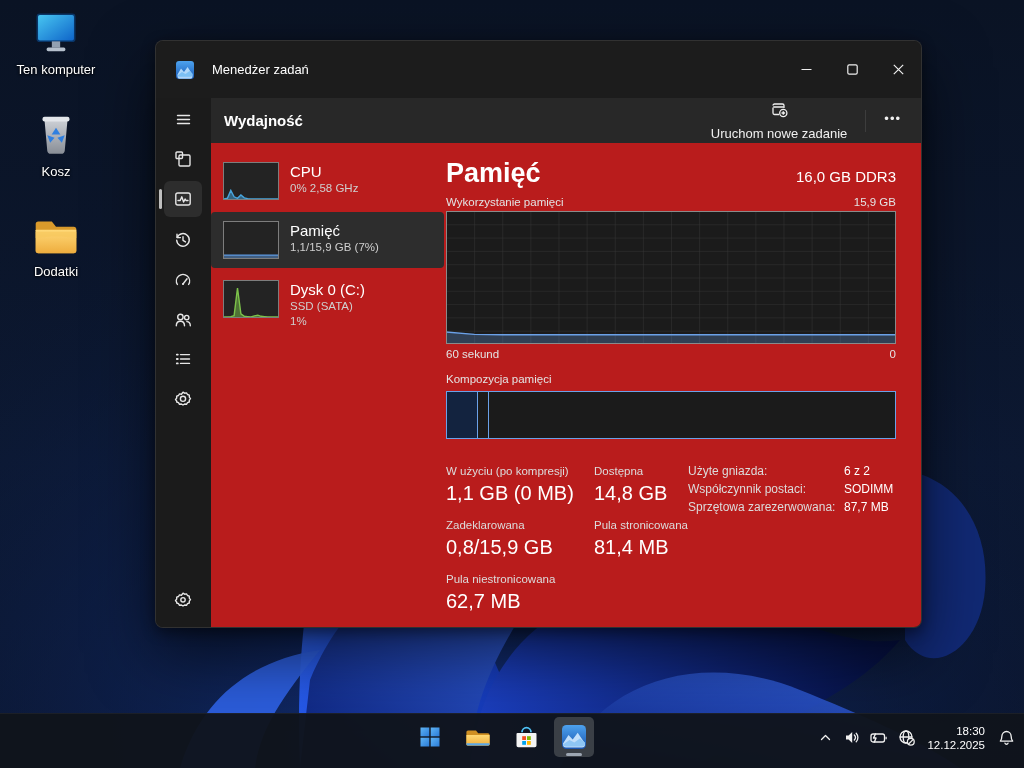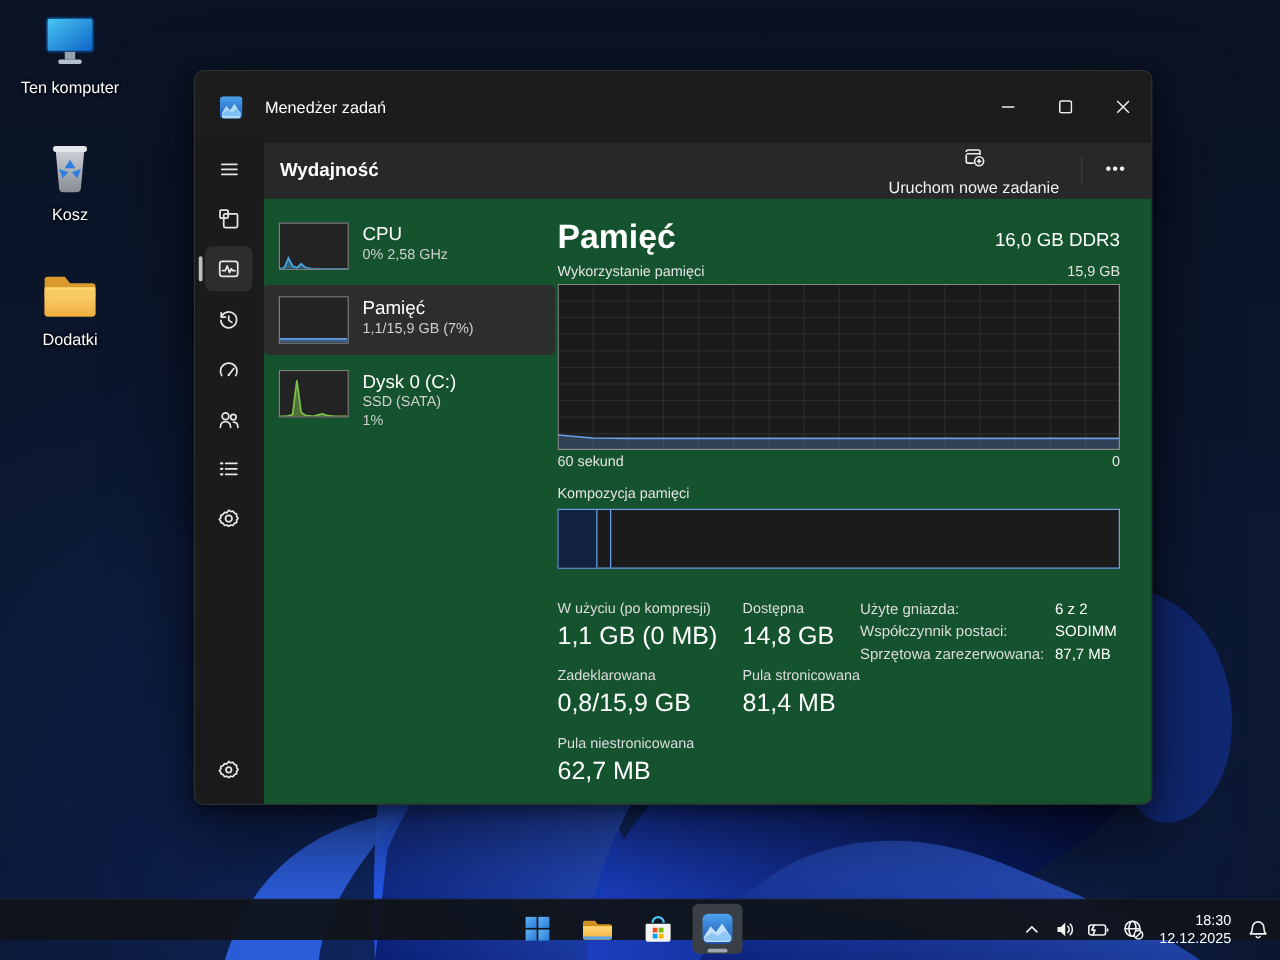--- a/index.html
+++ b/index.html
@@ -8,21 +8,21 @@
 
   .desktop { position:relative; width:1024px; height:768px; background:#0a1322; overflow:hidden; }
   .wallpaper { position:absolute; inset:0; }
 
   
   .dicon { position:absolute; left:8px; width:96px; text-align:center; cursor:default; }
   .dicon .ic { display:block; margin:0 auto; }
   .dicon .lbl { margin-top:4px; font-size:13px; color:#fff; text-shadow:0 1px 3px rgba(0,0,0,.95), 0 0 2px rgba(0,0,0,.8); }
 
   
-  .win { position:absolute; left:155px; top:56px; width:767px; height:588px;
+  .win { position:absolute; left:155px; top:40px; width:767px; height:588px;
          background:#1d1d1d; border-radius:8px; overflow:hidden;
          border:1px solid rgba(255,255,255,.09);
          box-shadow:0 26px 64px rgba(0,0,0,.6), 0 4px 14px rgba(0,0,0,.45); }
   .titlebar { position:relative; height:57px; background:#1c1c1c; display:flex; align-items:center; padding-left:20px; }
   .titlebar .app-ic { width:18px; height:18px; }
   .titlebar .ttl { margin-left:18px; font-size:13px; color:#fff; }
   .winctrls { position:absolute; right:0; top:0; height:100%; display:flex; }
   .wbtn { width:46px; height:57px; display:flex; align-items:center; justify-content:center; color:#e8e8e8; }
 
   .winbody { display:flex; height:531px; }
@@ -38,21 +38,21 @@
   
   .rightcol { flex:1; display:flex; flex-direction:column; min-width:0; }
   .pagehdr { height:45px; background:#282828; display:flex; align-items:center; padding:0 10px 0 13px; flex:0 0 45px; }
   .pagehdr .ptitle { font-size:15px; font-weight:700; }
   .hdr-actions { margin-left:auto; display:flex; align-items:center; }
   .runtask { display:flex; align-items:center; gap:8px; font-size:13px; color:#f0f0f0; padding:6px 10px; border-radius:4px;flex-direction:column; }
   .hdr-div { width:1px; height:22px; background:#3d3d3d; margin:0 8px; }
   .morebtn { font-size:13px; letter-spacing:1px; color:#f0f0f0; padding:4px 10px 8px 10px; border-radius:4px; }
 
   
-  .content { flex:1; display:flex; background:#14532d; }
+  .content { flex:1; display:flex; background:#b91c1c; }
   .perflist { width:235px; flex:0 0 235px; padding-top:10px; }
   .pitem { display:flex; align-items:flex-start; margin:0 2px 3px 0; padding:9px 10px 9px 12px; border-radius:4px; }
   .pitem.sel { background:#2d2d2d; }
   .mini { width:56px; height:38px; border:1px solid #7d7d7d; background:#232323; flex:0 0 56px; }
   .mini svg { display:block; width:100%; height:100%; }
   .ptxt { margin-left:11px; min-width:0; }
   .ptxt .t { font-size:15px; color:#fff; line-height:19px; }
   .ptxt .s { font-size:11.5px; color:#cfcfcf; line-height:15px; }
 
   
@@ -72,21 +72,21 @@
   .statsrow { display:flex; margin-top:25px; }
   .statsgrid { display:grid; grid-template-columns:130px auto; column-gap:18px; row-gap:0; }
   .stat { margin-bottom:11px; }
   .stat .sl { font-size:11.5px; color:#dcdcdc; line-height:15px; white-space:nowrap; }
   .stat .sv { font-size:20px; color:#fff; line-height:27px; margin-top:1px; white-space:nowrap; }
   .details { margin-left:auto; width:224px; flex:0 0 224px; display:grid; grid-template-columns:156px auto; row-gap:4px; font-size:12px; align-content:start; }
   .details .dl { color:#dcdcdc; white-space:nowrap; }
   .details .dv { color:#fff; white-space:nowrap; }
 
   
-  .taskbar { position:absolute; left:0; bottom:16px; width:1024px; height:33px;
+  .taskbar { position:absolute; left:0; bottom:0; width:1024px; height:55px;
              background:rgba(16,20,27,.96); border-top:1px solid rgba(255,255,255,.05);
              display:flex; align-items:center; }
   .tb-center { position:absolute; left:410px; top:3px; display:flex; gap:8px; }
   .tbtn { width:40px; height:40px; border-radius:5px; display:flex; align-items:center; justify-content:center; position:relative; }
   .tbtn.active { background:#3a3f46; }
   .tbtn.active::after { content:""; position:absolute; bottom:1px; left:12px; width:16px; height:3px; border-radius:2px; background:#9da6b2; }
   .tray { position:absolute; right:6px; top:0; height:47px; display:flex; align-items:center; gap:3px; }
   .trico { width:24px; height:30px; display:flex; align-items:center; justify-content:center; }
   .trico svg { stroke:#f0f0f0; fill:none; stroke-width:1.3; stroke-linecap:round; stroke-linejoin:round; }
   .clock { text-align:right; font-size:11.5px; line-height:14px; color:#fff; padding:0 6px; }

